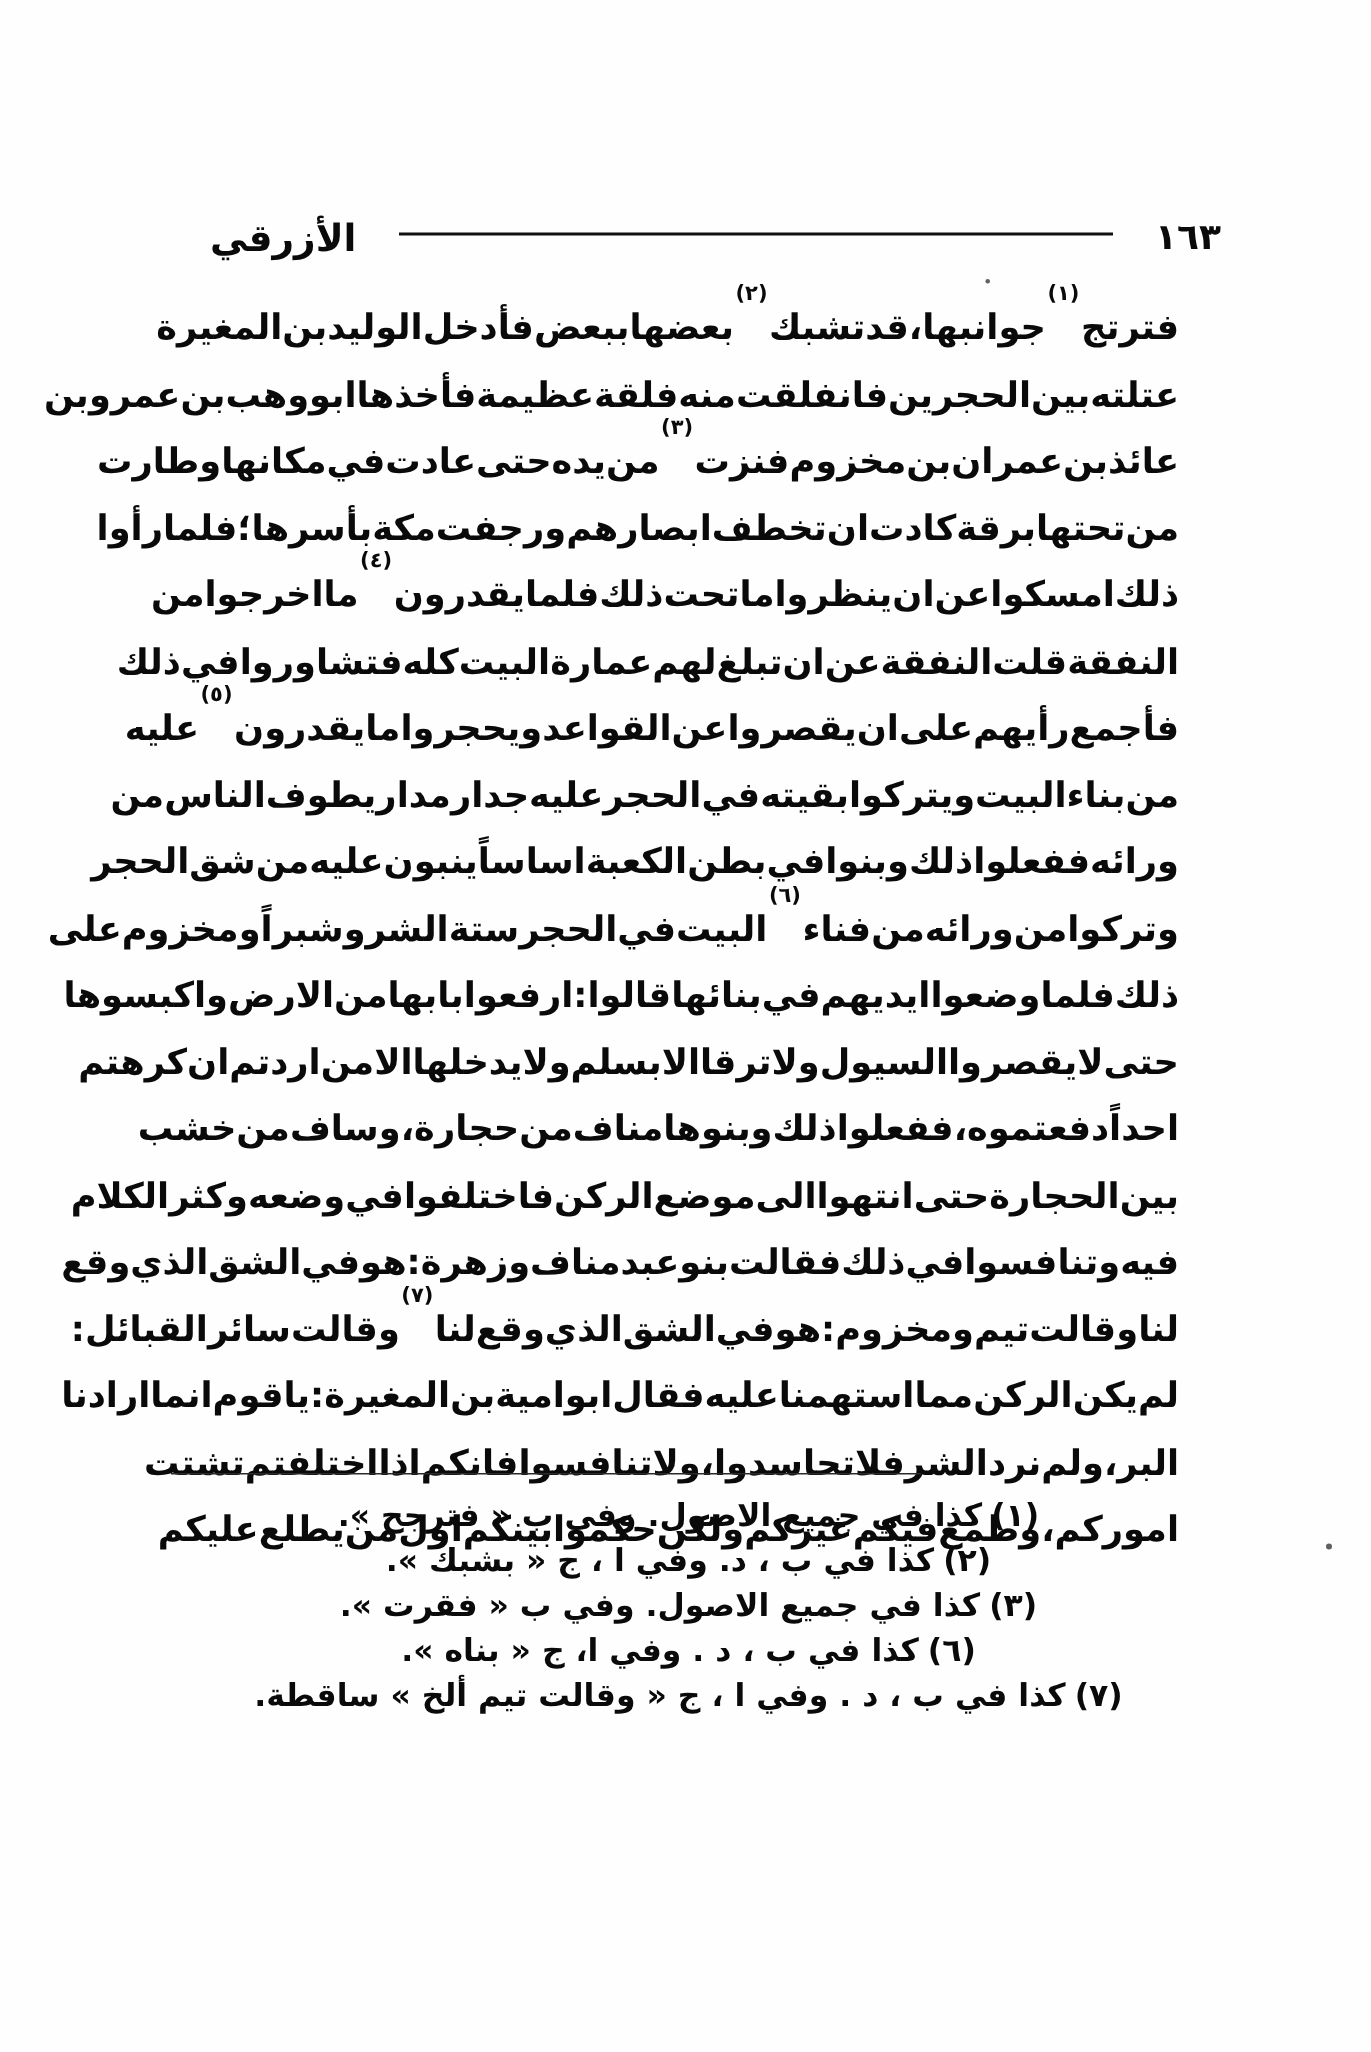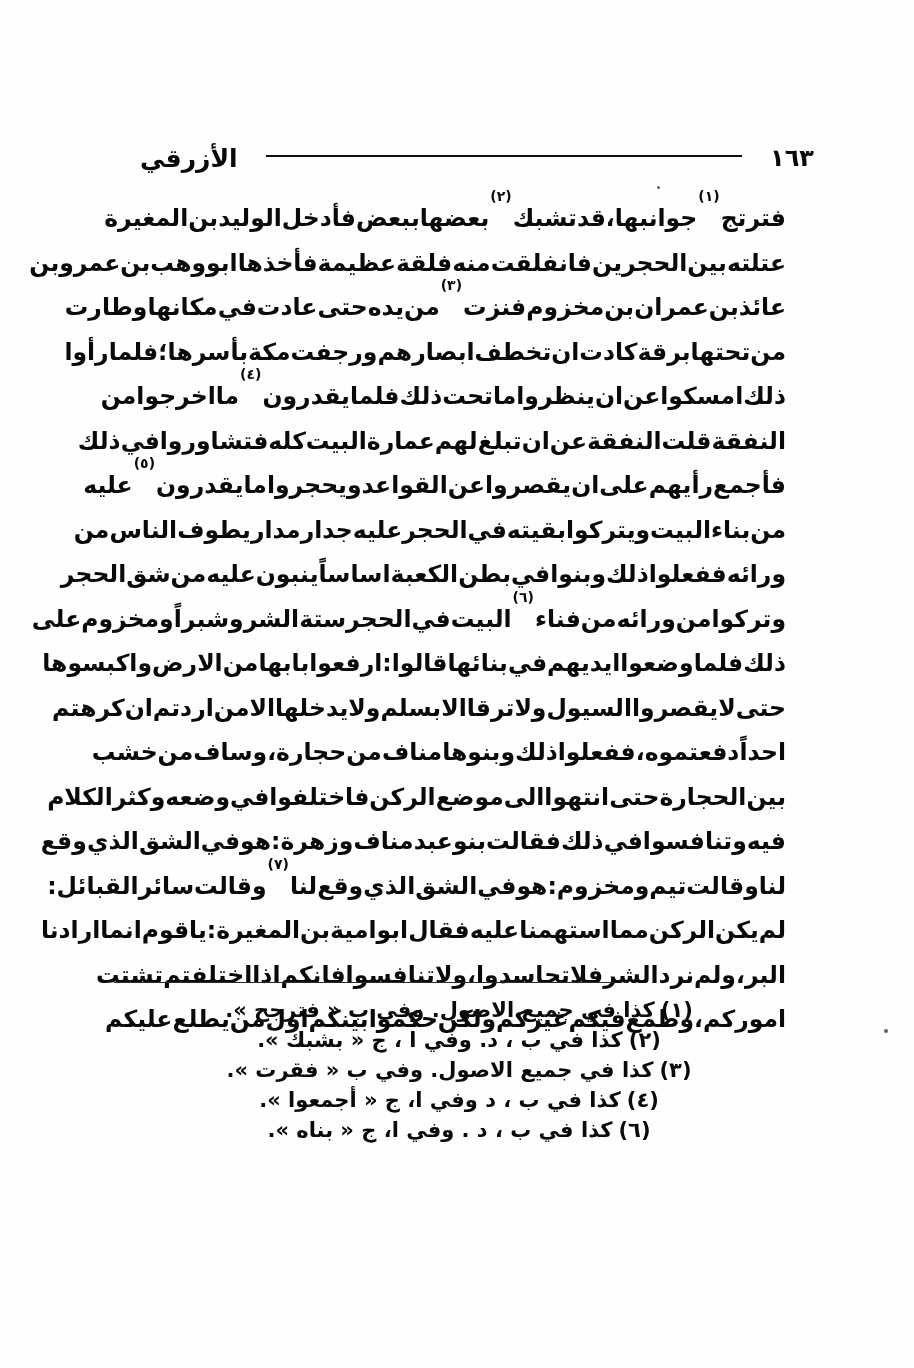--- a/index.html
+++ b/index.html
@@ -432,19 +432,19 @@
         <span class="w">عليكم</span>
       </div>
   </div>
 
   <div class="fn-rule"></div>
 
   <div class="footnotes">
     <div class="fn-item"><span class="fn-num">(١)</span><span>كذا في جميع الاصول. وفي ب « فترجح ».</span></div>
     <div class="fn-item"><span class="fn-num">(٢)</span><span>كذا في ب ، د. وفي ا ، ج « بشبك ».</span></div>
     <div class="fn-item"><span class="fn-num">(٣)</span><span>كذا في جميع الاصول. وفي ب « فقرت ».</span></div>
-    <div class="fn-item"><span class="fn-num">(٤)</span><span>كذا في ب ، د وفي ا، ج « أجمعوا ».</span></div>
     <div class="fn-item"><span class="fn-num">(٦)</span><span>كذا في ب ، د . وفي ا، ج « بناه ».</span></div>
+    <div class="fn-item"><span class="fn-num">(٧)</span><span>كذا في ب ، د . وفي ا ، ج « وقالت تيم ألخ » ساقطة.</span></div>
   </div>
 
   <div class="speck" style="left:657px;top:186px;width:3px;height:3px;"></div>
   <div class="speck" style="left:884px;top:1029px;width:4px;height:4px;"></div>
 </div>
 
 </body></html>

